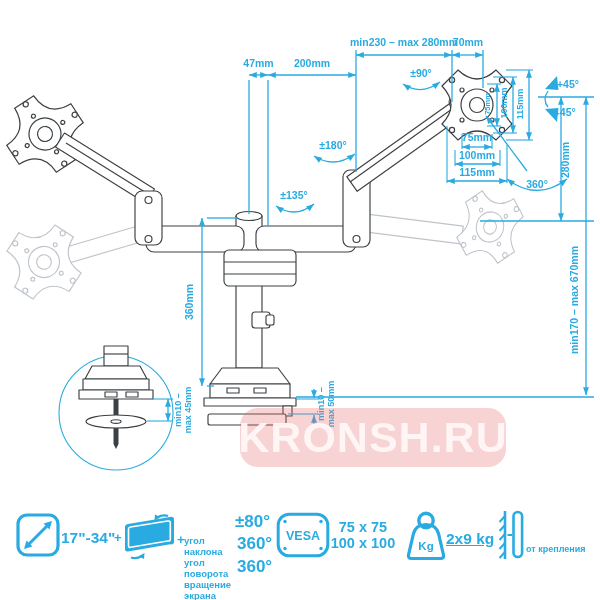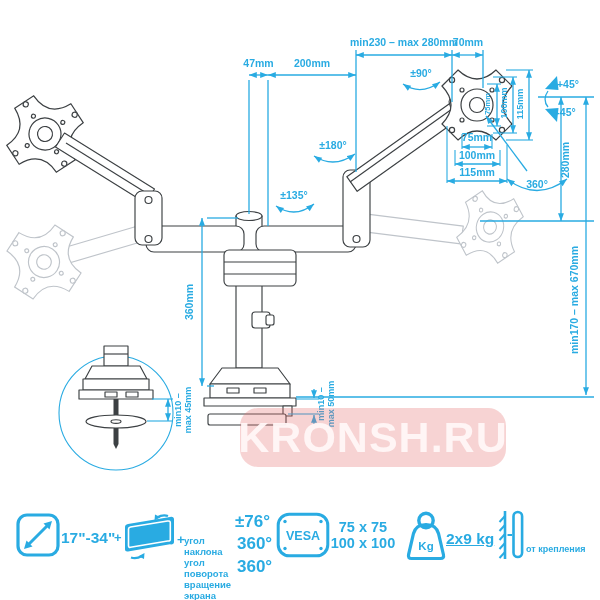--- a/index.html
+++ b/index.html
@@ -288,21 +288,21 @@
       <span>наклона</span>
     </div>
     <div class="li feat-label" style="left:184px;top:29px">
       <span>угол</span>
       <span>поворота</span>
     </div>
     <div class="li feat-label" style="left:184px;top:51px">
       <span>вращение</span>
       <span>экрана</span>
     </div>
-    <div class="li feat-value" style="left:235px;top:7px">±76°</div>
+    <div class="li feat-value" style="left:235px;top:7px">±80°</div>
     <div class="li feat-value" style="left:237px;top:29px">360°</div>
     <div class="li feat-value" style="left:237px;top:52px">360°</div>
 
     <svg class="li" style="left:276px;top:7px" width="54" height="48">
       <rect class="lgo" x="2.2" y="2.2" width="49.6" height="41.6" rx="11" stroke-width="3"></rect>
       <circle cx="9" cy="9.5" r="1.7" fill="#29ABE2"></circle>
         <circle cx="9" cy="36.5" r="1.7" fill="#29ABE2"></circle>
       <circle cx="45" cy="9.5" r="1.7" fill="#29ABE2"></circle>
         <circle cx="45" cy="36.5" r="1.7" fill="#29ABE2"></circle>
       <text class="iclabel" x="27" y="28" font-size="12.5">VESA</text>

